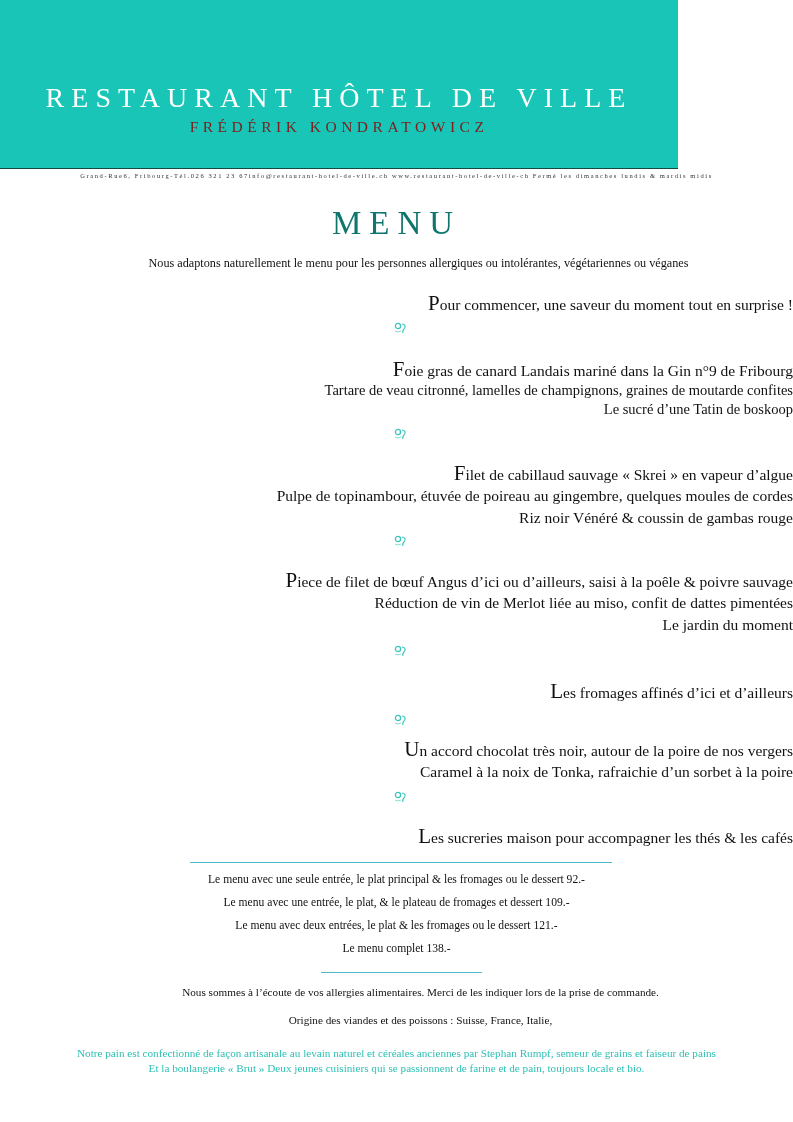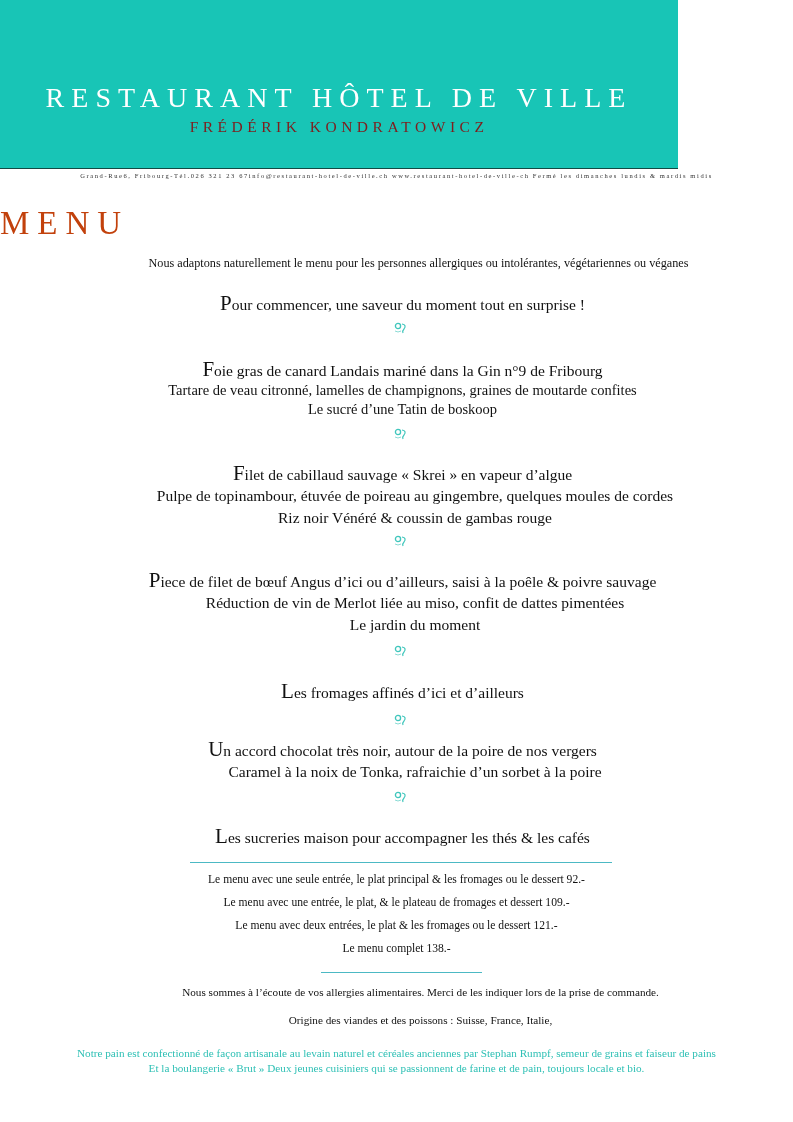--- a/index.html
+++ b/index.html
@@ -6,24 +6,24 @@
     body { width: 793px; height: 1122px; position: relative; overflow: hidden;
            font-family: "Liberation Serif", "DejaVu Serif", serif; color: #111; }
     .banner { position: absolute; left: 0; top: 0; width: 678px; height: 168px;
               background: #18c5b6; border-bottom: 1.5px solid #124a44; }
     .banner-title { position: absolute; left: 0; right: 0; top: 82px; text-align: center;
                     color: #ffffff; font-size: 28px; letter-spacing: 7px; font-weight: normal; }
     .banner-sub { position: absolute; left: 0; right: 0; top: 118px; text-align: center;
                   color: #7f1d1d; font-size: 15.5px; letter-spacing: 4.5px; }
     .contact { position: absolute; left: 0; right: 0; top: 172px; text-align: center;
                font-size: 6.5px; letter-spacing: 1.6px; color: #333; white-space: nowrap; }
-    .menu-title { position: absolute; left: 0; right: 0; top: 205px; 
-                  color: #c2410c; font-size: 33px; letter-spacing: 8px; }
+    .menu-title { position: absolute; left: 0; right: 0; top: 205px; text-align: center;
+                  color: #0f766e; font-size: 33px; letter-spacing: 8px; }
     .intro { position: absolute; left: 0; right: 0; top: 256px; text-align: center; font-size: 12.2px; padding-left: 44px; }
-    .course { position: absolute; left: 12px; right: 0; text-align: center; }
+    .course { position: absolute; left: 12px; right: 0; text-align: right; }
     .course .main { font-size: 15.5px; line-height: 20px; }
     .course .main .cap { font-size: 21px; }
     .course .sub { font-size: 14.5px; line-height: 19px; }
     .course .sub.big { font-size: 15.5px; line-height: 22px; padding-left: 25px; }
     .orn { position: absolute; left: 393px; width: 16px; height: 12px; }
     .rule { position: absolute; height: 1px; background: #4cb9c4; }
     .price { position: absolute; left: 0; right: 0; text-align: center; font-size: 11.6px; }
     .note { position: absolute; left: 0; right: 0; text-align: center; font-size: 11.2px; padding-left: 48px; }
     .bread { position: absolute; left: 0; right: 0; text-align: center; font-size: 11.2px; color: #2fc0b5; line-height: 14.5px; }
   </style>

